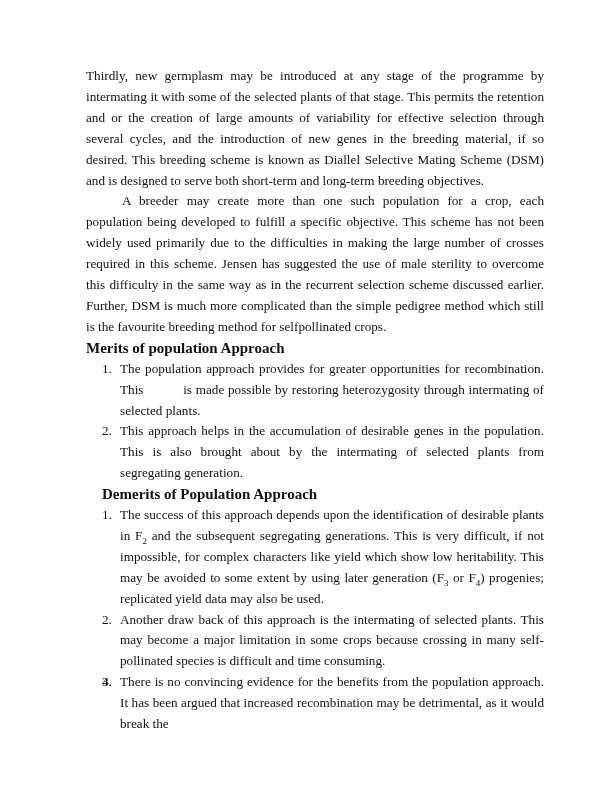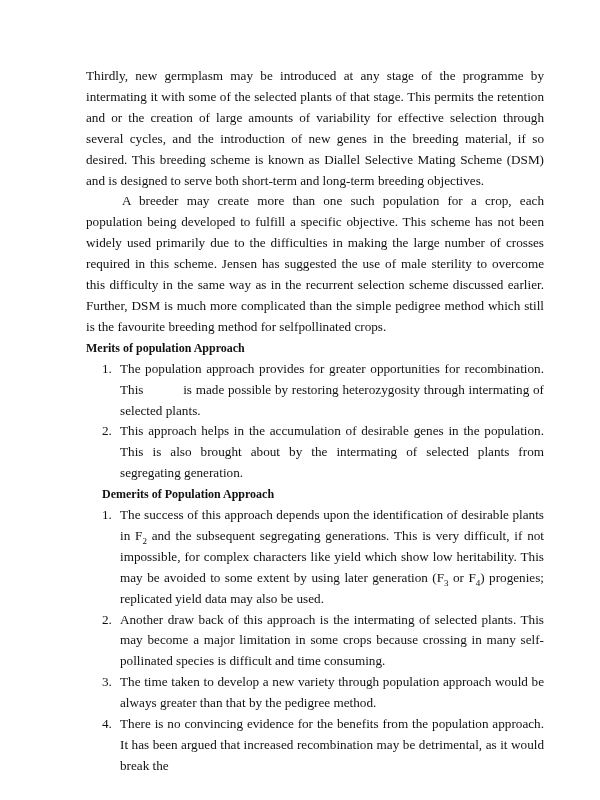--- a/index.html
+++ b/index.html
@@ -4,21 +4,21 @@
 <style>
   html, body { margin: 0; padding: 0; background: #ffffff; }
   body { width: 600px; height: 800px; position: relative; overflow: hidden; }
   .page {
     position: absolute; left: 86px; top: 66px; width: 458px;
     font-family: "Liberation Serif", serif; font-size: 13.2px; line-height: 20.9px;
     color: #111111;
   }
   p { margin: 0; text-align: justify; }
   .indent { text-indent: 36px; }
-  h3 { margin: 0; font-size: 12px; font-weight: bold; line-height: 20.9px; font-family: Liberation Serif, serif; }
+  h3 { margin: 0; font-size: 15px; font-weight: bold; line-height: 20.9px; font-family: Liberation Serif, serif; }
   h3.sub { padding-left: 16px; }
   ol { margin: 0; padding: 0; list-style: none; }
   ol li { position: relative; padding-left: 34px; text-align: justify; }
   ol li .num { position: absolute; left: 16px; top: 0; }
   .odd-indent { display: inline-block; width: 36px; }
   sub { font-size: 9px; line-height: 0; }
 </style>
 </head>
 <body>
 
@@ -44,20 +44,19 @@
     <li>
       <span class="num">1.</span>
       <span>The success of this approach depends upon the identification of desirable plants in F</span><sub>2</sub><span> and the subsequent segregating generations. This is very difficult, if not impossible, for complex characters like yield which show low heritability. This may be avoided to some extent by using later generation (F</span><sub>3</sub><span> or F</span><sub>4</sub><span>) progenies; replicated yield data may also be used.</span>
     </li>
     <li>
       <span class="num">2.</span>
       <span>Another draw back of this approach is the intermating of selected plants. This may become a major limitation in some crops because crossing in many self-pollinated species is difficult and time consuming.</span>
     </li>
     <li>
       <span class="num">3.</span>
-      <span>The time taken to develop a new variety through population approach would be always greater than that by the pedigree method.</span>
     </li>
     <li>
       <span class="num">4.</span>
       <span>There is no convincing evidence for the benefits from the population approach. It has been argued that increased recombination may be detrimental, as it would break the</span>
     </li>
   </ol>
 </div>
 
 </body></html>

